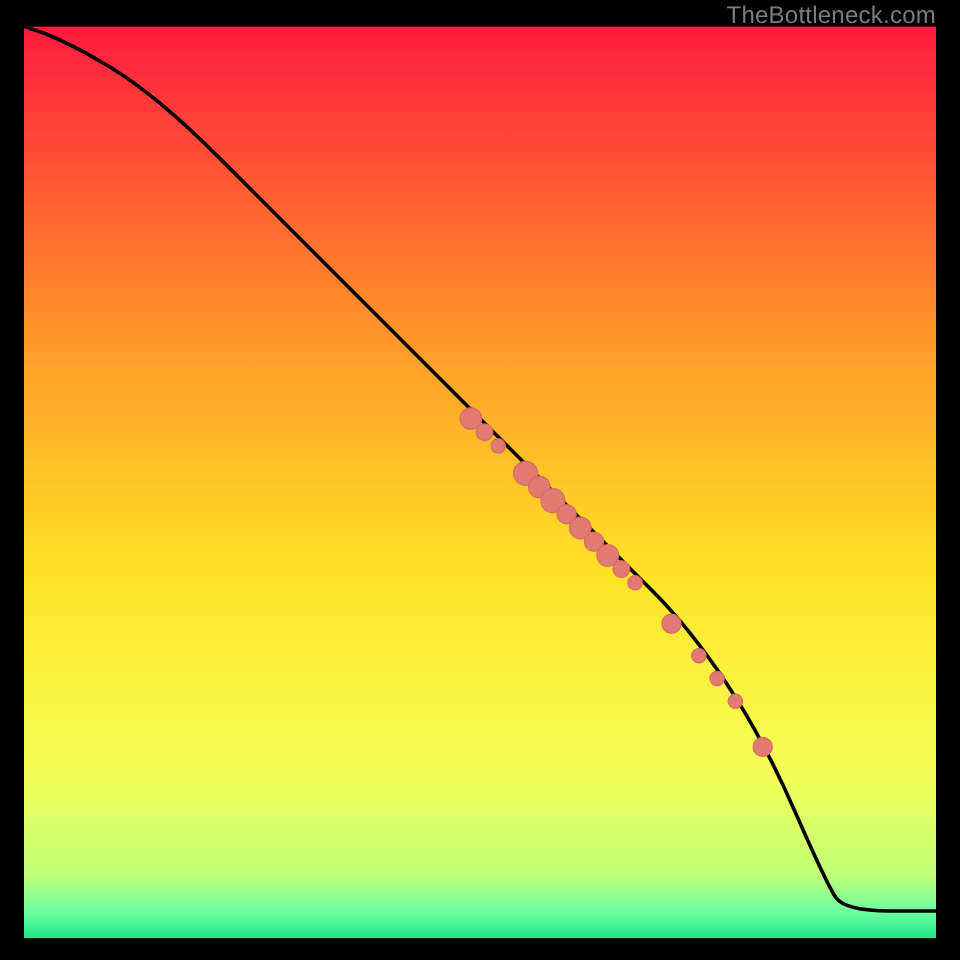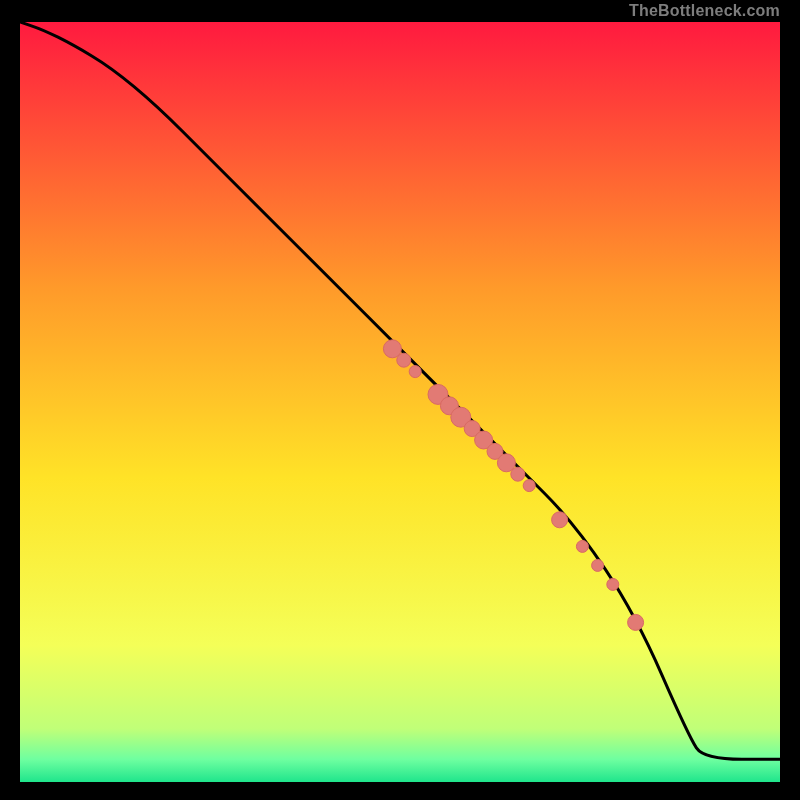--- a/index.html
+++ b/index.html
@@ -16,22 +16,22 @@
     top: 22px;
     width: 760px;
     height: 760px;
     box-sizing: border-box;
   }
   .watermark {
     position: absolute;
     right: 20px;
     top: 2px;
     font-family: Arial, Helvetica, sans-serif;
-    font-size: 16px;
-    font-weight: bold;
+    font-size: 20px;
+    font-weight: normal;
     color: #7d7d7d;
     letter-spacing: 0.2px;
   }
   svg { display: block; }
 </style>
 </head>
 <body>
 
 <div class="watermark">TheBottleneck.com</div>
 

